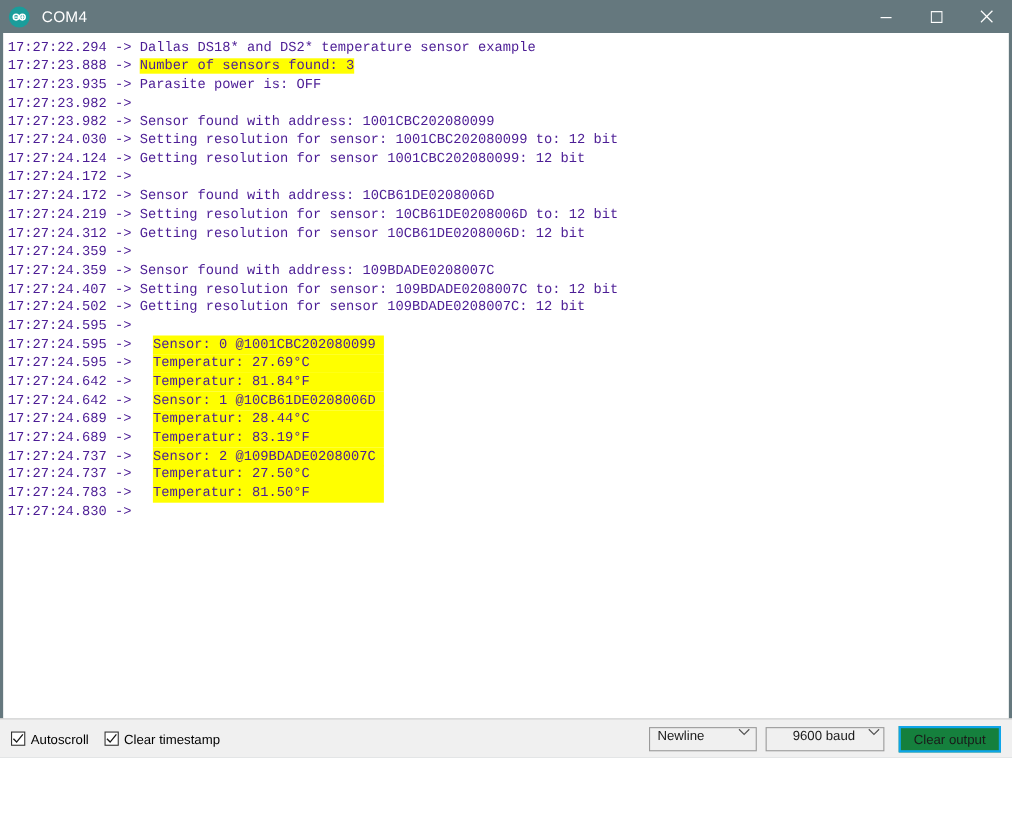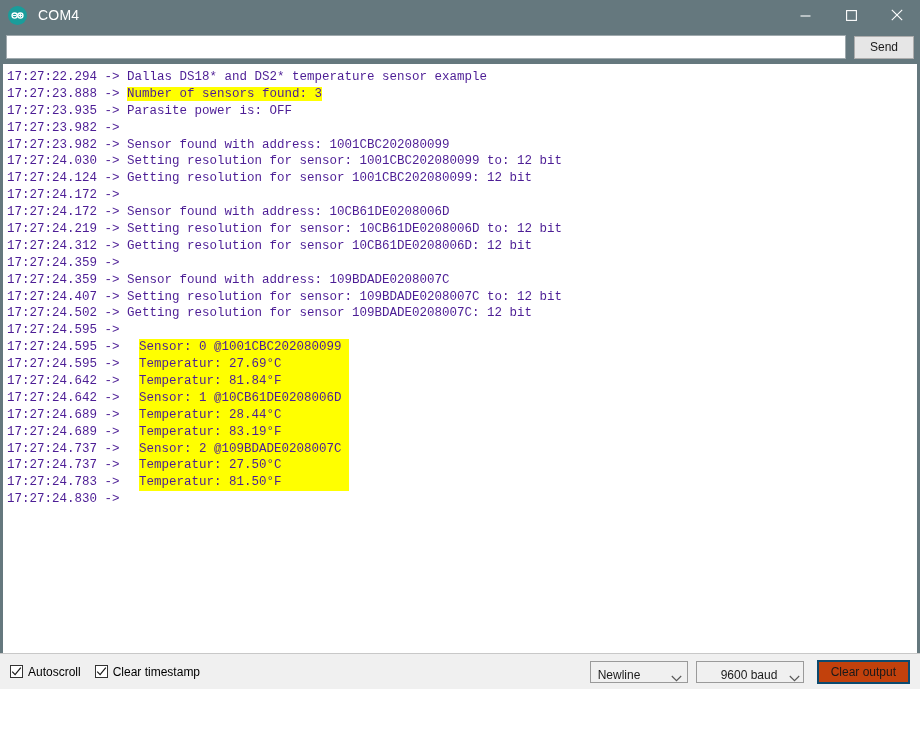--- a/index.html
+++ b/index.html
@@ -159,41 +159,41 @@
     flex: 0 0 13px;
   }
   .checkbox svg { display: block; }
   .status-spacer { flex: 1 1 auto; }
   .dropdown {
     height: 22px;
     background: #f0f0f0;
     border: 1px solid #9a9a9a;
     box-sizing: border-box;
     display: flex;
-    align-items: flex-end;
+    align-items: flex-start;
     font-size: 12px;
     color: #1a1a1a;
     padding: 0 5px 0 7px;
     margin-left: 8px;
   }
   .dd-label { flex: 1 1 auto; white-space: nowrap; }
   .dd-chevron {
     margin-left: 12px;
     display: flex;
     align-items: center;
     color: #555555;
   }
   .dd-newline { width: 98px; }
   .dd-baud { width: 108px; padding-left: 24px; }
   .clear-btn {
     height: 24px;
     margin-left: 13px;
     padding: 0 12px;
-    background: #c2410c;
-    border: 2px solid #0c4a6e;
+    background: #15803d;
+    border: 2px solid #0ea5e9;
     box-sizing: border-box;
     font-size: 12px;
     color: #1a1a1a;
     display: flex;
     align-items: center;
     justify-content: center;
   }
 </style>
 </head>
 <body>
@@ -227,24 +227,20 @@
       </svg>
     </div>
     <div class="win-btn">
       <svg width="12" height="12" viewBox="0 0 12 12" aria-hidden="true">
         <line x1="0.8" y1="0.8" x2="11.2" y2="11.2" stroke="#ffffff" stroke-width="1.1"></line>
         <line x1="11.2" y1="0.8" x2="0.8" y2="11.2" stroke="#ffffff" stroke-width="1.1"></line>
       </svg>
     </div>
   </div>
 
-  <div class="sendrow">
-    <div class="send-input" title=""></div>
-    <div class="send-btn">Send</div>
-  </div>
 
   <div class="console-wrap">
     <div class="console" id="console"><div class="line"><span>17:27:22.294 -&gt; </span><span>Dallas DS18* and DS2* temperature sensor example</span></div><div class="line"><span>17:27:23.888 -&gt; </span><span class="hl">Number of sensors found: 3</span></div><div class="line"><span>17:27:23.935 -&gt; </span><span>Parasite power is: OFF</span></div><div class="line"><span>17:27:23.982 -&gt; </span><span></span></div><div class="line"><span>17:27:23.982 -&gt; </span><span>Sensor found with address: 1001CBC202080099</span></div><div class="line"><span>17:27:24.030 -&gt; </span><span>Setting resolution for sensor: 1001CBC202080099 to: 12 bit</span></div><div class="line"><span>17:27:24.124 -&gt; </span><span>Getting resolution for sensor 1001CBC202080099: 12 bit</span></div><div class="line"><span>17:27:24.172 -&gt; </span><span></span></div><div class="line"><span>17:27:24.172 -&gt; </span><span>Sensor found with address: 10CB61DE0208006D</span></div><div class="line"><span>17:27:24.219 -&gt; </span><span>Setting resolution for sensor: 10CB61DE0208006D to: 12 bit</span></div><div class="line"><span>17:27:24.312 -&gt; </span><span>Getting resolution for sensor 10CB61DE0208006D: 12 bit</span></div><div class="line"><span>17:27:24.359 -&gt; </span><span></span></div><div class="line"><span>17:27:24.359 -&gt; </span><span>Sensor found with address: 109BDADE0208007C</span></div><div class="line"><span>17:27:24.407 -&gt; </span><span>Setting resolution for sensor: 109BDADE0208007C to: 12 bit</span></div><div class="line"><span>17:27:24.502 -&gt; </span><span>Getting resolution for sensor 109BDADE0208007C: 12 bit</span></div><div class="line"><span>17:27:24.595 -&gt; </span><span></span></div><div class="line"><span>17:27:24.595 -&gt; </span><span class="hlblock">Sensor: 0 @1001CBC202080099 </span></div><div class="line"><span>17:27:24.595 -&gt; </span><span class="hlblock">Temperatur: 27.69°C         </span></div><div class="line"><span>17:27:24.642 -&gt; </span><span class="hlblock">Temperatur: 81.84°F         </span></div><div class="line"><span>17:27:24.642 -&gt; </span><span class="hlblock">Sensor: 1 @10CB61DE0208006D </span></div><div class="line"><span>17:27:24.689 -&gt; </span><span class="hlblock">Temperatur: 28.44°C         </span></div><div class="line"><span>17:27:24.689 -&gt; </span><span class="hlblock">Temperatur: 83.19°F         </span></div><div class="line"><span>17:27:24.737 -&gt; </span><span class="hlblock">Sensor: 2 @109BDADE0208007C </span></div><div class="line"><span>17:27:24.737 -&gt; </span><span class="hlblock">Temperatur: 27.50°C         </span></div><div class="line"><span>17:27:24.783 -&gt; </span><span class="hlblock">Temperatur: 81.50°F         </span></div><div class="line"><span>17:27:24.830 -&gt; </span><span></span></div></div>
   </div>
 
   <div class="statusbar">
     <div class="check-item">
       <span class="checkbox">
         <svg width="11" height="11" viewBox="0 0 11 11" aria-hidden="true">
           <polyline points="1.2,5.6 4.1,8.6 9.8,1.6" fill="none" stroke="#1a1a1a" stroke-width="1.2"></polyline>

